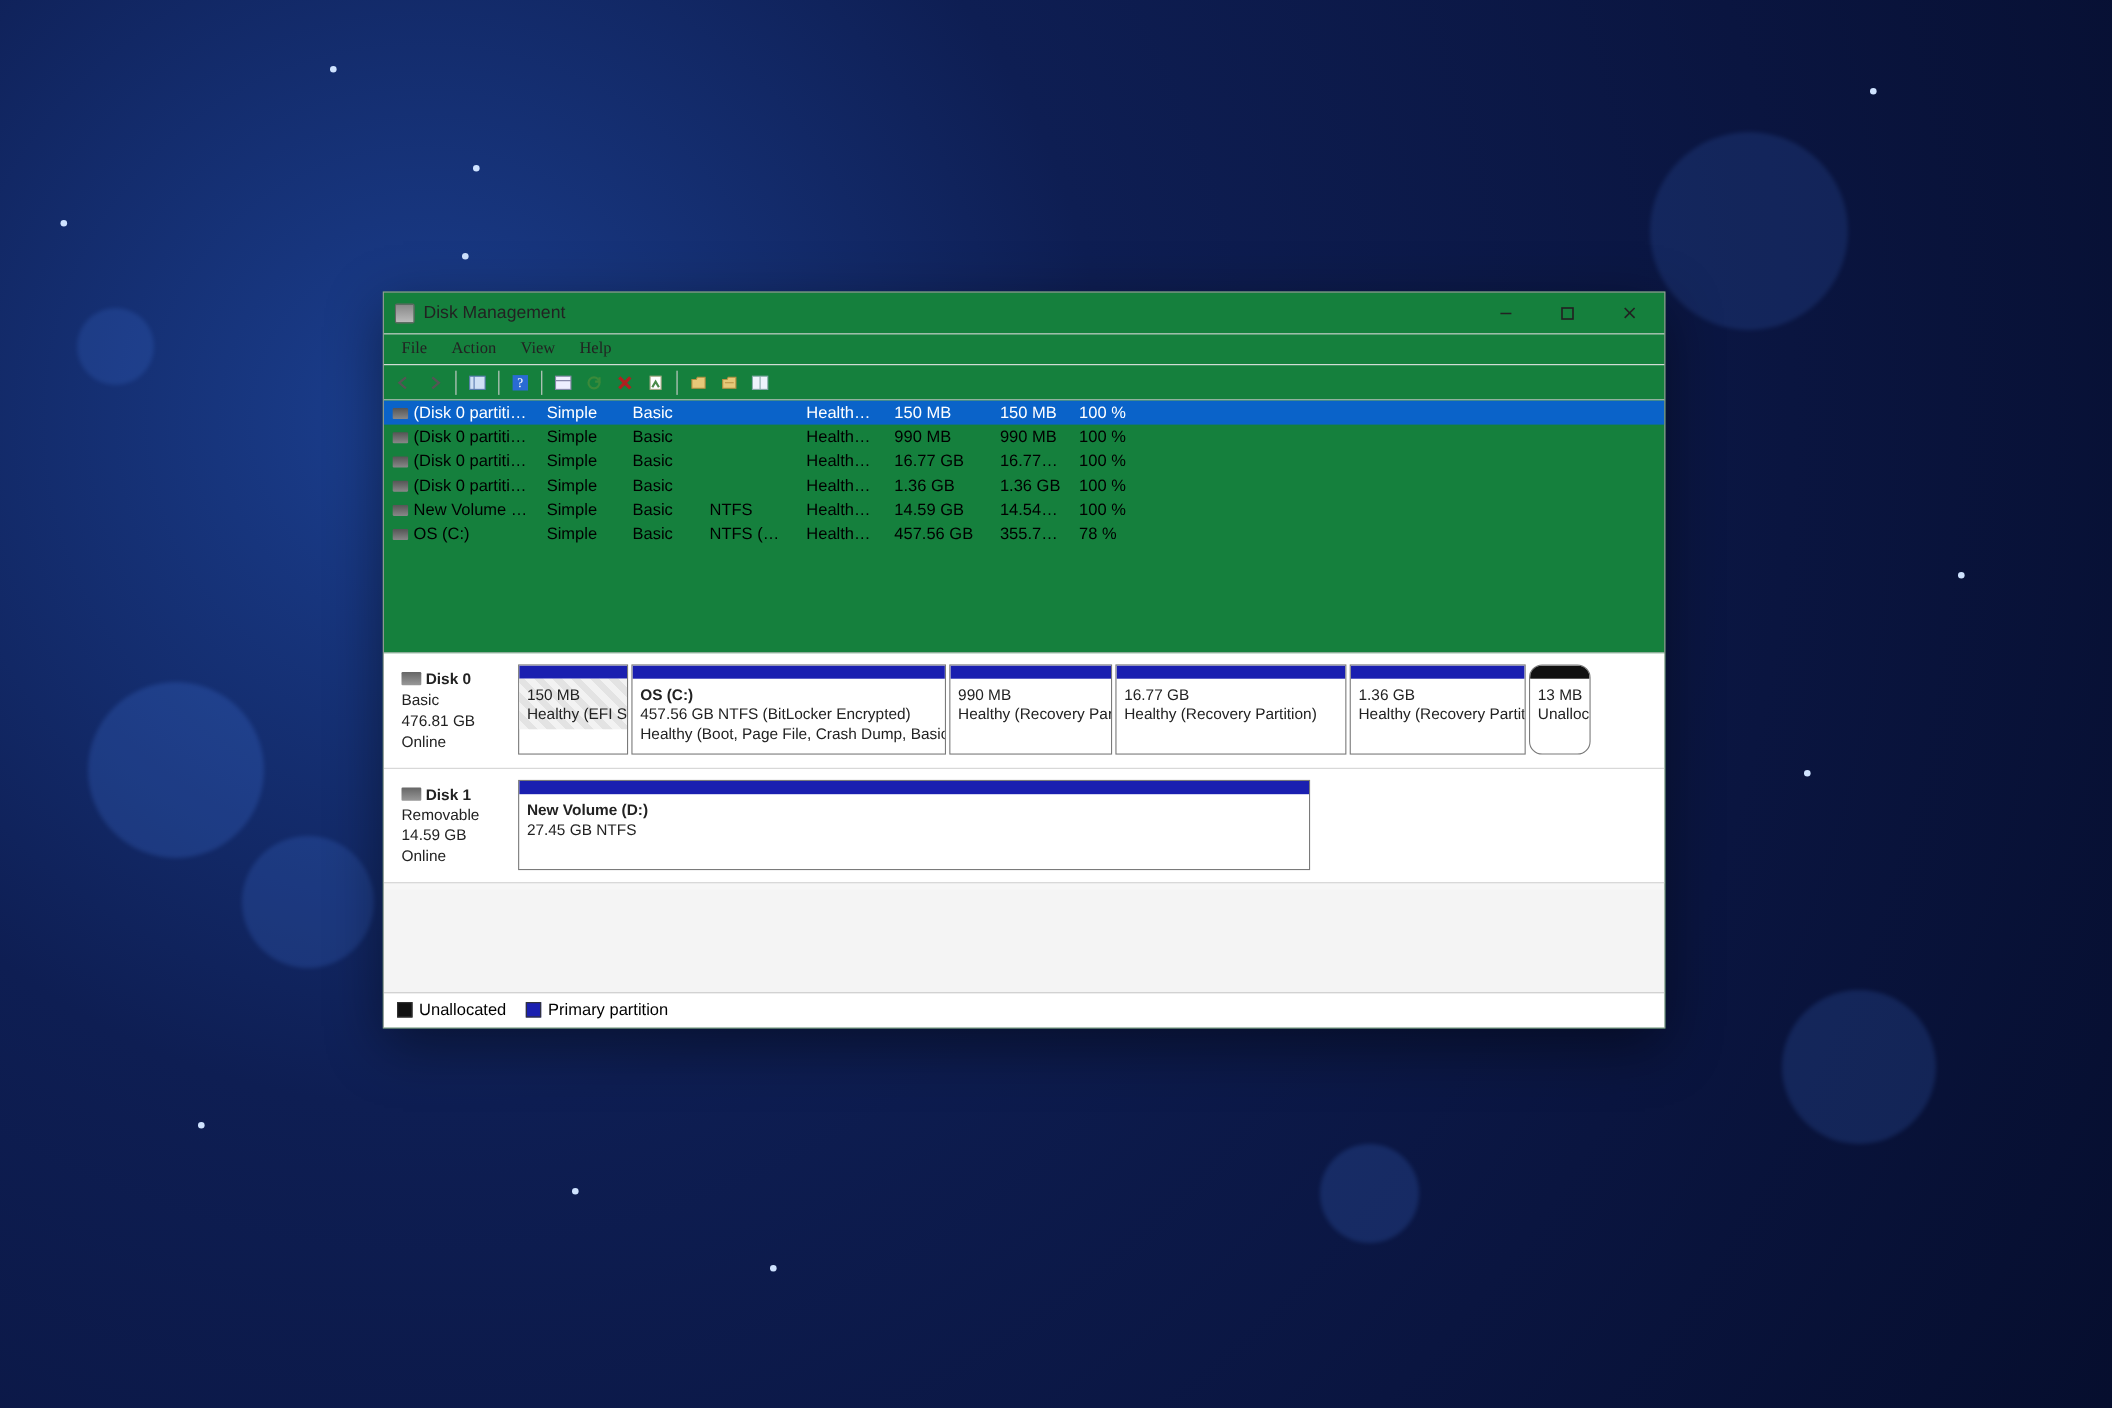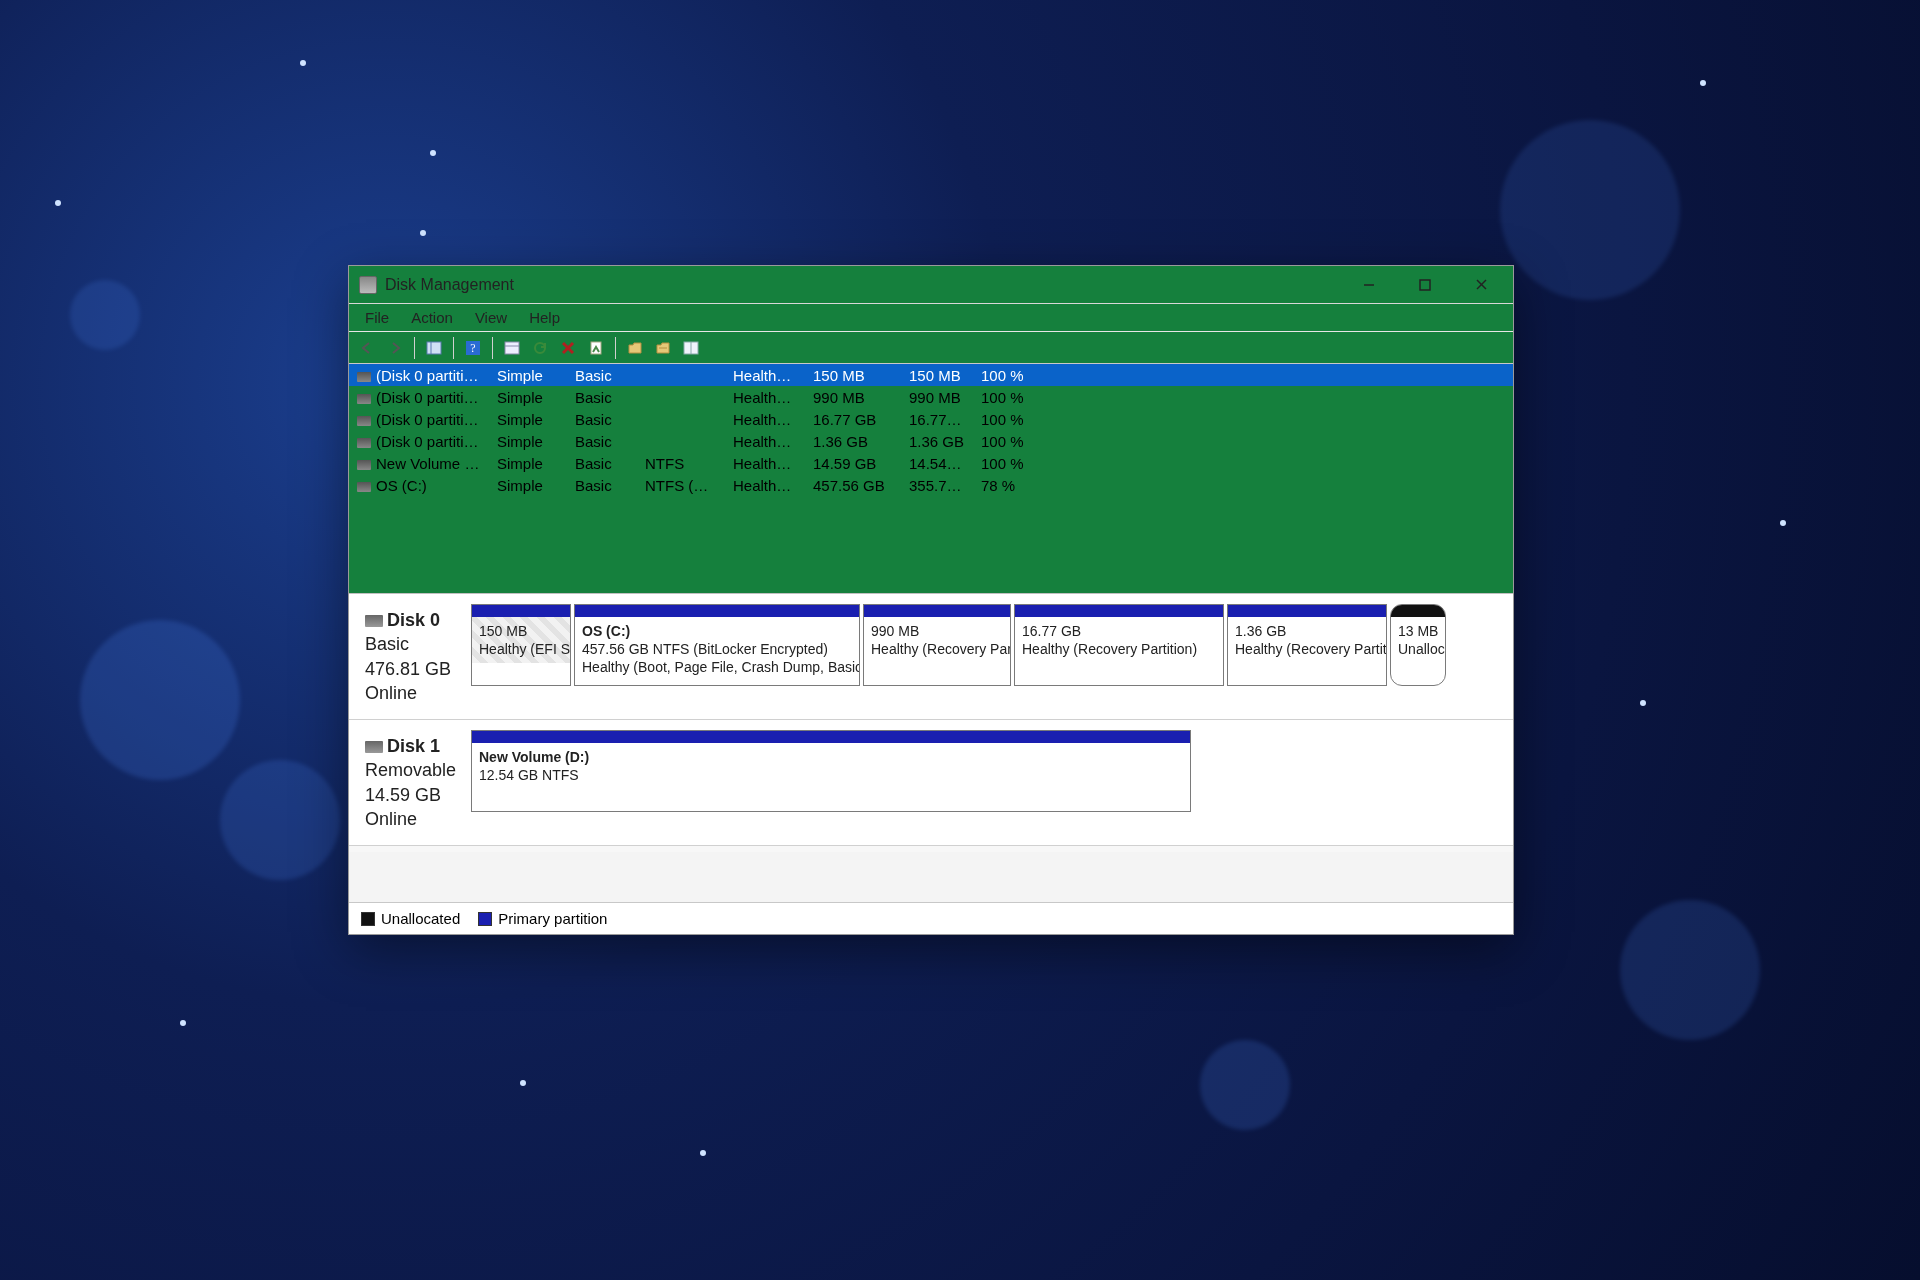--- a/index.html
+++ b/index.html
@@ -35,21 +35,21 @@
   .titlebar .spacer { flex: 1; }
   .winbtn {
     width: 56px; height: 38px; display: flex; align-items: center; justify-content: center;
     font-size: 15px; color: #222;
   }
   .winbtn svg { stroke: #222; stroke-width: 1.5; fill: none; }
 
   .menubar {
     height: 28px; display: flex; align-items: center; gap: 2px;
     padding: 0 6px; border-bottom: 1px solid #e6e6e6;
-    font-size: 15px; color: #222;
+    font-size: 15px; color: #222; font-family: Liberation Serif, serif;
   }
   .menubar .menuitem { padding: 2px 10px; }
 
   .toolbar {
     height: 32px; display: flex; align-items: center; gap: 4px;
     padding: 0 6px; border-bottom: 1px solid #c8c8c8;
   }
   .tbtn {
     width: 24px; height: 24px; display: flex; align-items: center; justify-content: center;
     border: 1px solid transparent; border-radius: 2px;
@@ -92,21 +92,21 @@
     flex: 1; overflow: hidden; background: #f7f7f7;
     display: flex; flex-direction: column;
   }
   .diskrow {
     display: flex; padding: 10px; gap: 0;
     border-bottom: 1px solid #d0d0d0; background: #fff;
   }
   .diskrow.last { margin-bottom: 6px; }
   .diskinfo {
     width: 112px; padding: 4px 6px;
-    font-size: 18px; line-height: 1.35; color: #222;
+    font-size: 14px; line-height: 1.35; color: #222;
   }
   .diskinfo .dname { font-weight: 700; }
   .diskicon {
     display: inline-block; width: 18px; height: 12px; margin-right: 4px;
     background: linear-gradient(#666,#999); border-radius: 1px; vertical-align: -1px;
   }
   .partwrap {
     flex: 1; display: flex; gap: 3px; height: 82px;
   }
   .part {
@@ -373,21 +373,21 @@
             <div class="dname"><span class="diskicon"></span>Disk 1</div>
             <div>Removable</div>
             <div>14.59 GB</div>
             <div>Online</div>
           </div>
           <div class="partwrap">
             <div class="part" style="width: 720px;">
               <div class="partbar"></div>
               <div class="partbody">
                 <div class="pname">New Volume  (D:)</div>
-                <div>12.54 GB NTFS</div>
+                <div>27.45 GB NTFS</div>
               </div>
             </div>
           </div>
         </div>
       </div>
     <div style="flex:1;background:#f4f4f4"></div>
     <div class="legend">
       <span><span class="swatch sw-black"></span><span>Unallocated</span></span>
       <span><span class="swatch sw-blue"></span><span>Primary partition</span></span>
     </div>

